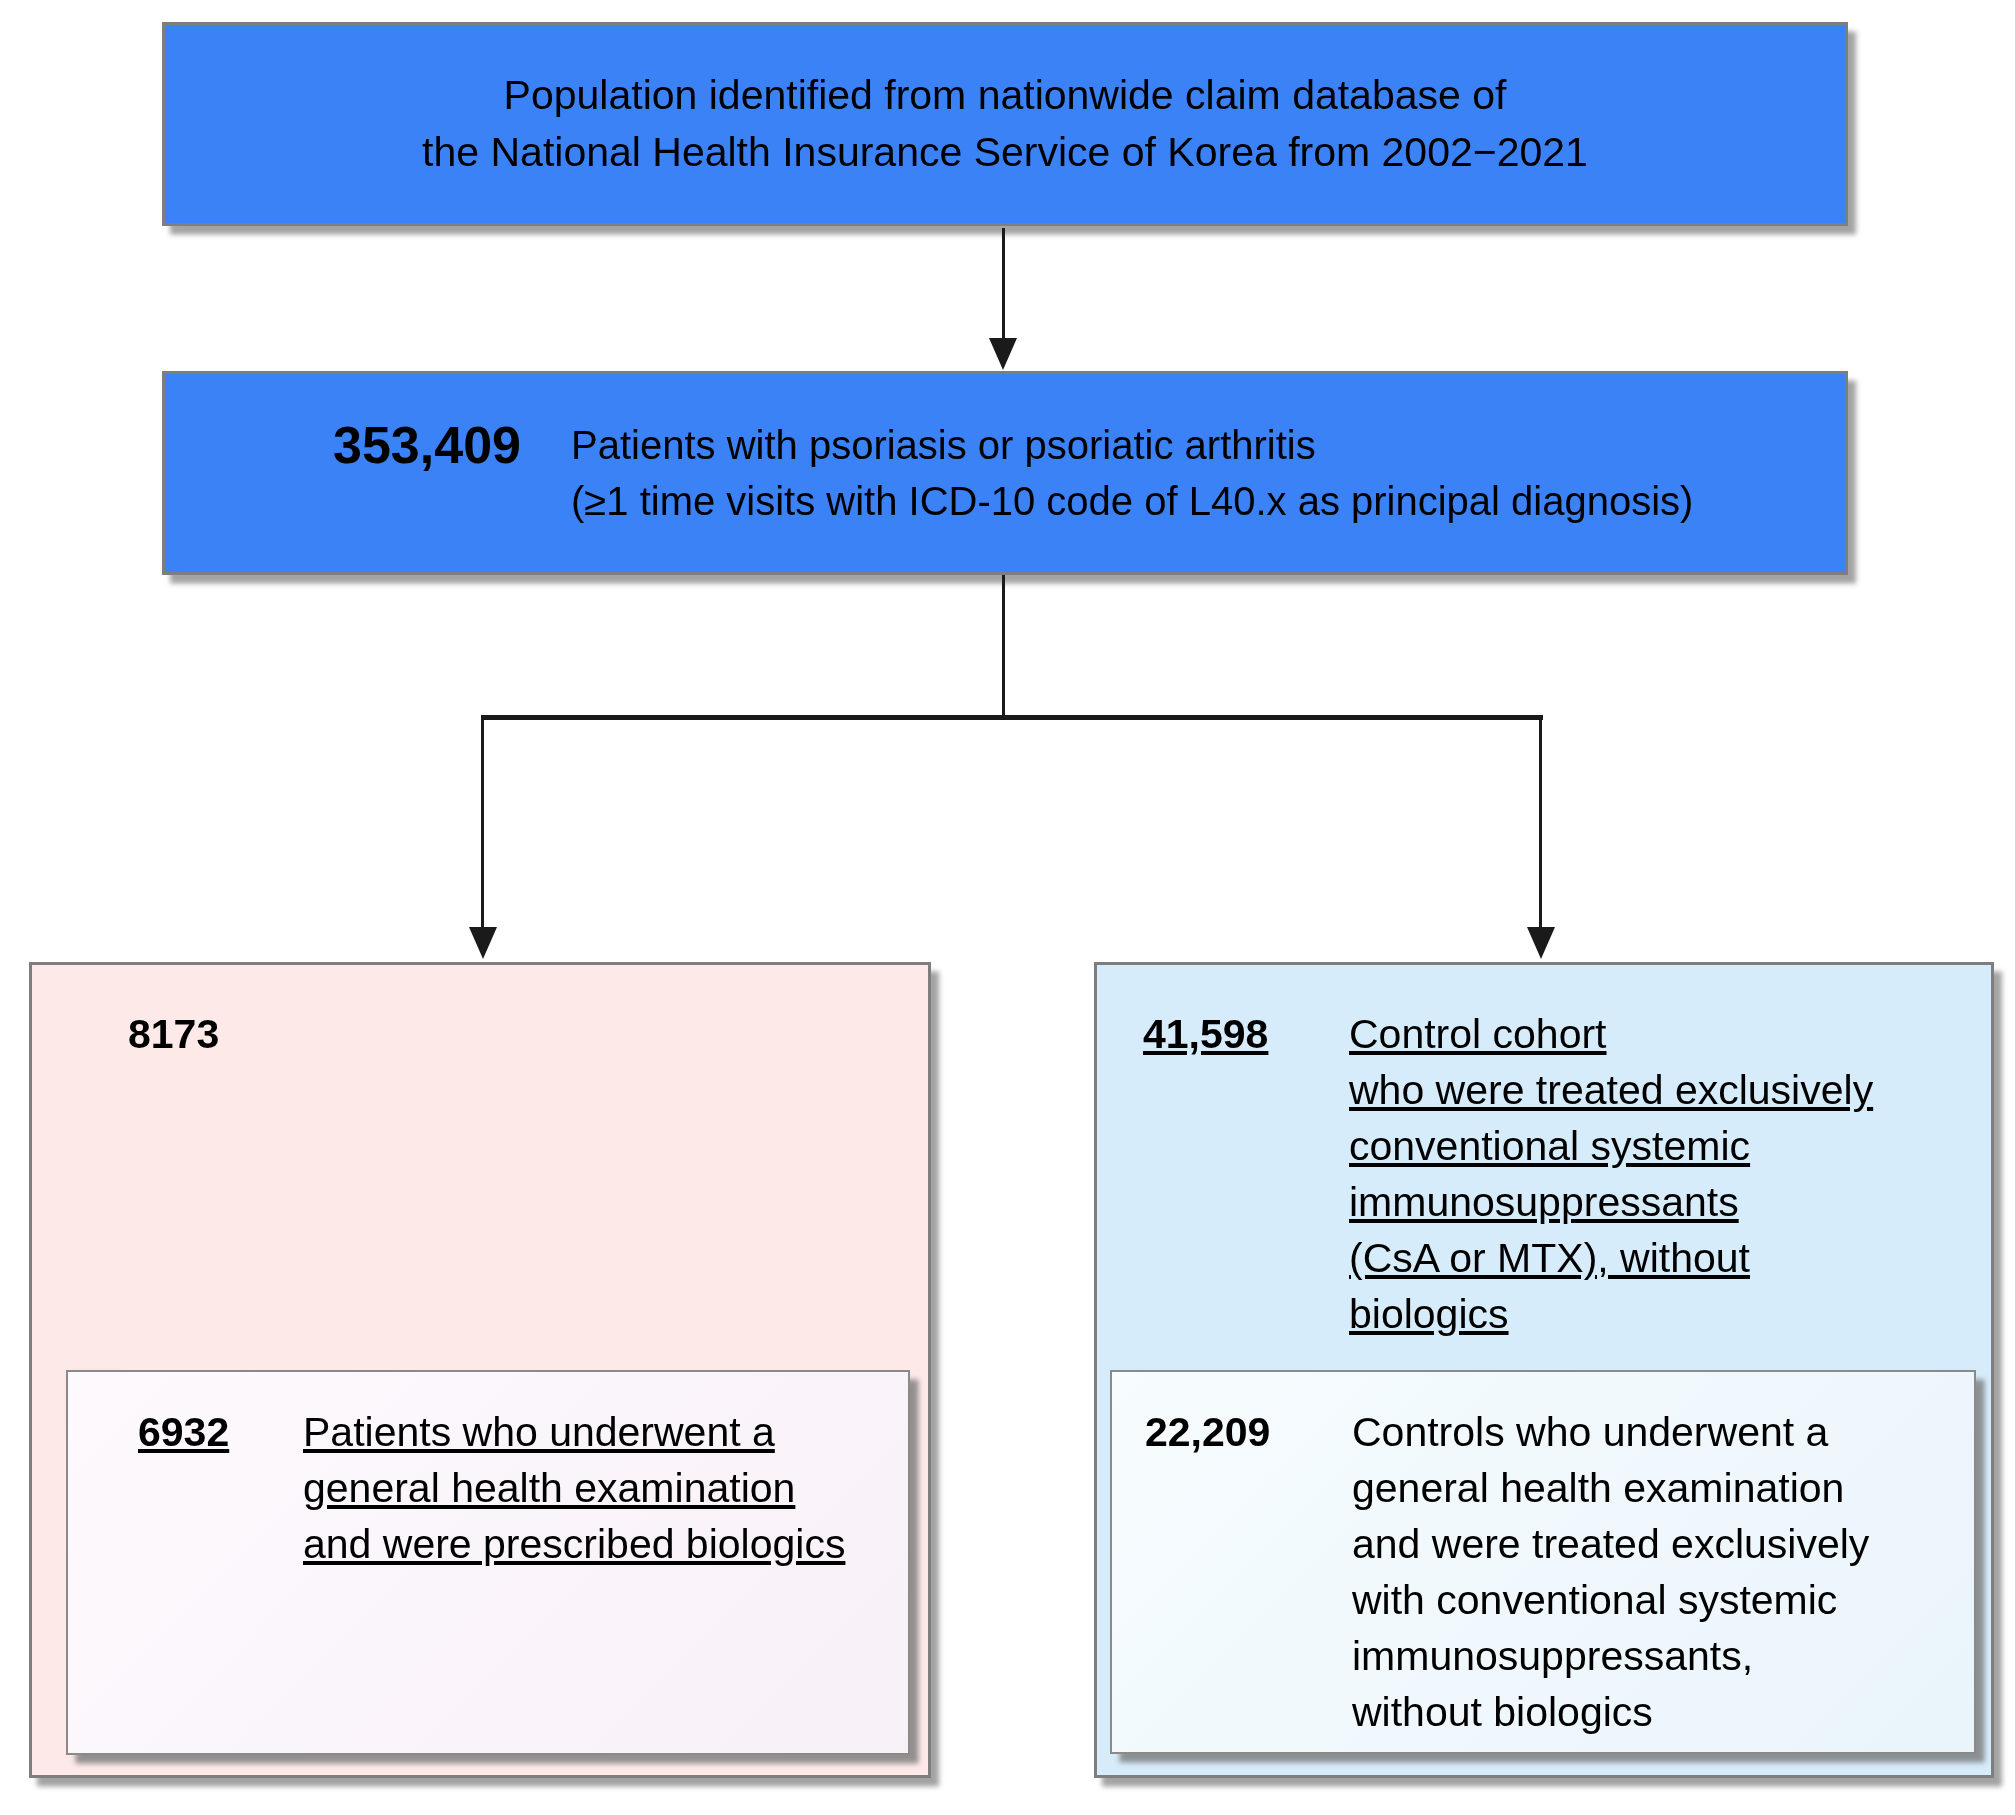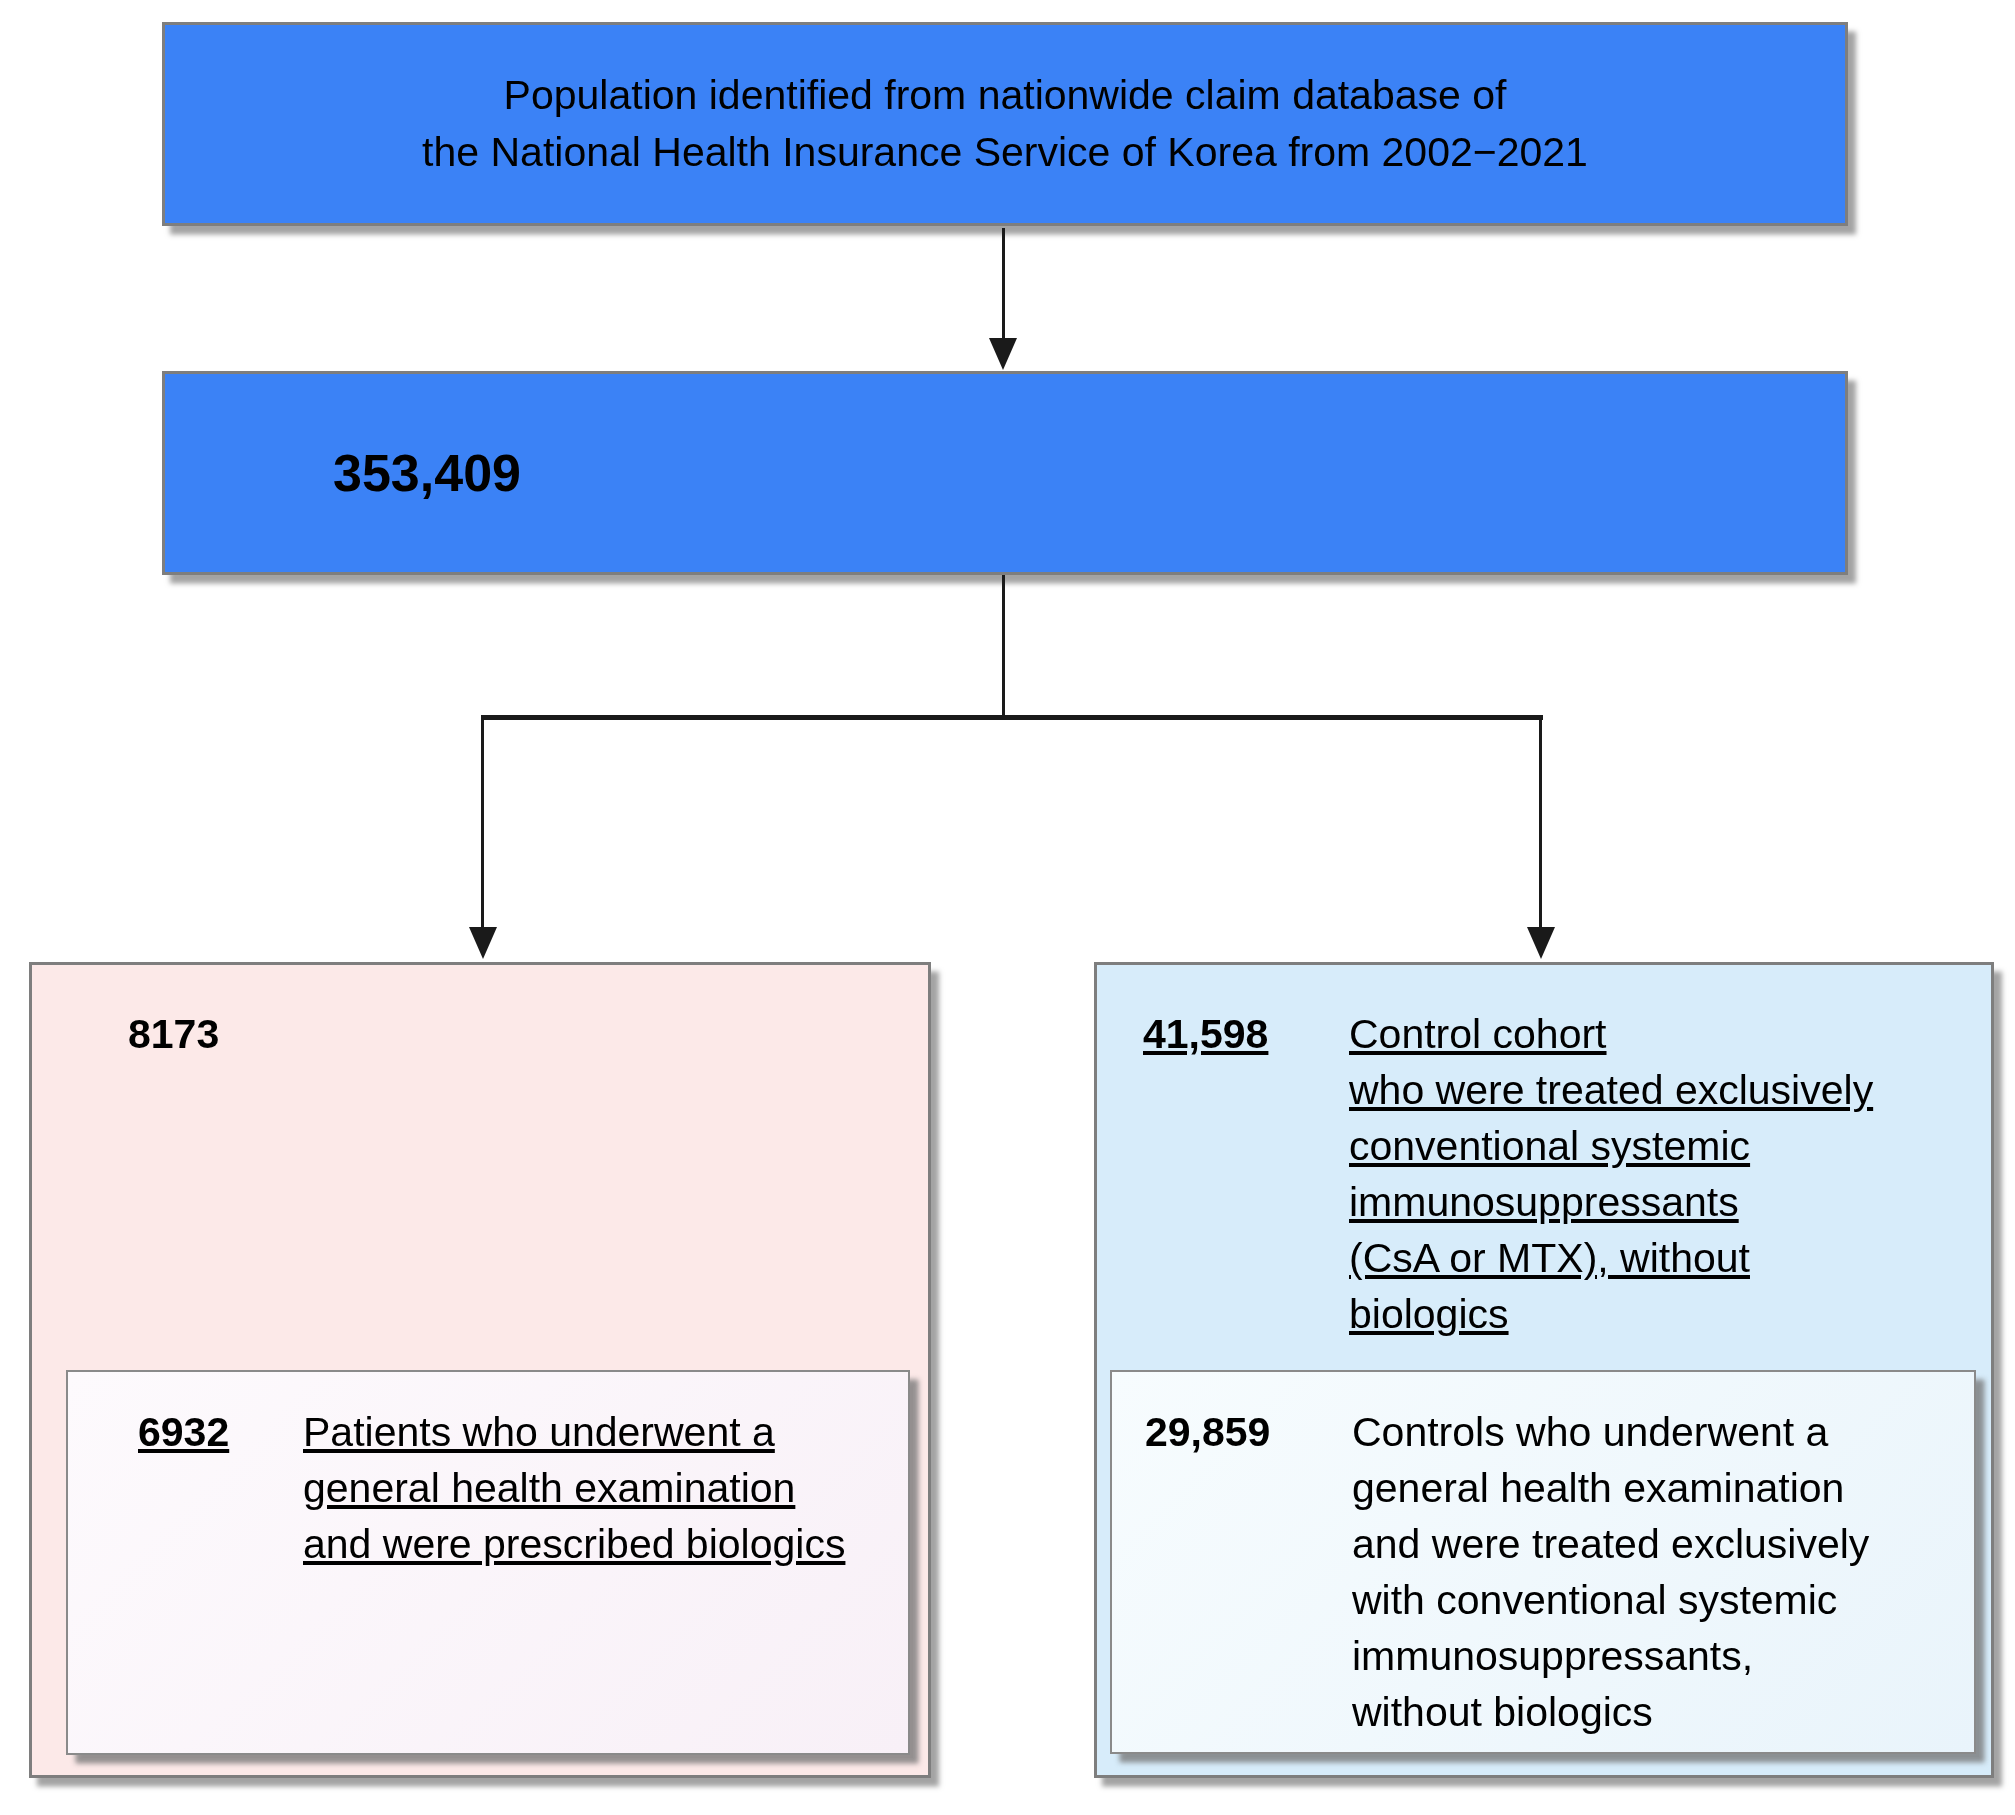--- a/index.html
+++ b/index.html
@@ -104,20 +104,22 @@
     <div>Population identified from nationwide claim database of
 the National Health Insurance Service of Korea from 2002−2021</div>
   </div>
 
   <div class="vline" id="stem-1"></div>
   <div class="arrow-head" id="head-1"></div>
 
   <div class="box neutral" id="screening-box">
     <div class="row">
       <div class="num">353,409</div>
+      <div class="txt">Patients with psoriasis or psoriatic arthritis
+(≥1 time visits with ICD-10 code of L40.x as principal diagnosis)</div>
     </div>
   </div>
 
   <div class="vline" id="stem-2"></div>
   <div class="hline" id="branch-h"></div>
   <div class="vline" id="leg-left"></div>
   <div class="arrow-head" id="head-left"></div>
   <div class="vline" id="leg-right"></div>
   <div class="arrow-head" id="head-right"></div>
 
@@ -143,21 +145,21 @@
 who were treated exclusively
 conventional systemic
 immunosuppressants
 (CsA or MTX), without
 biologics</div>
     </div>
   </div>
 
   <div class="box blue-inner" id="control-sub">
     <div class="row">
-      <div class="num">29,859</div>
+      <div class="num">22,209</div>
       <div class="txt">Controls who underwent a
 general health examination
 and were treated exclusively
 with conventional systemic
 immunosuppressants,
 without biologics</div>
     </div>
   </div>
 
 </div>

